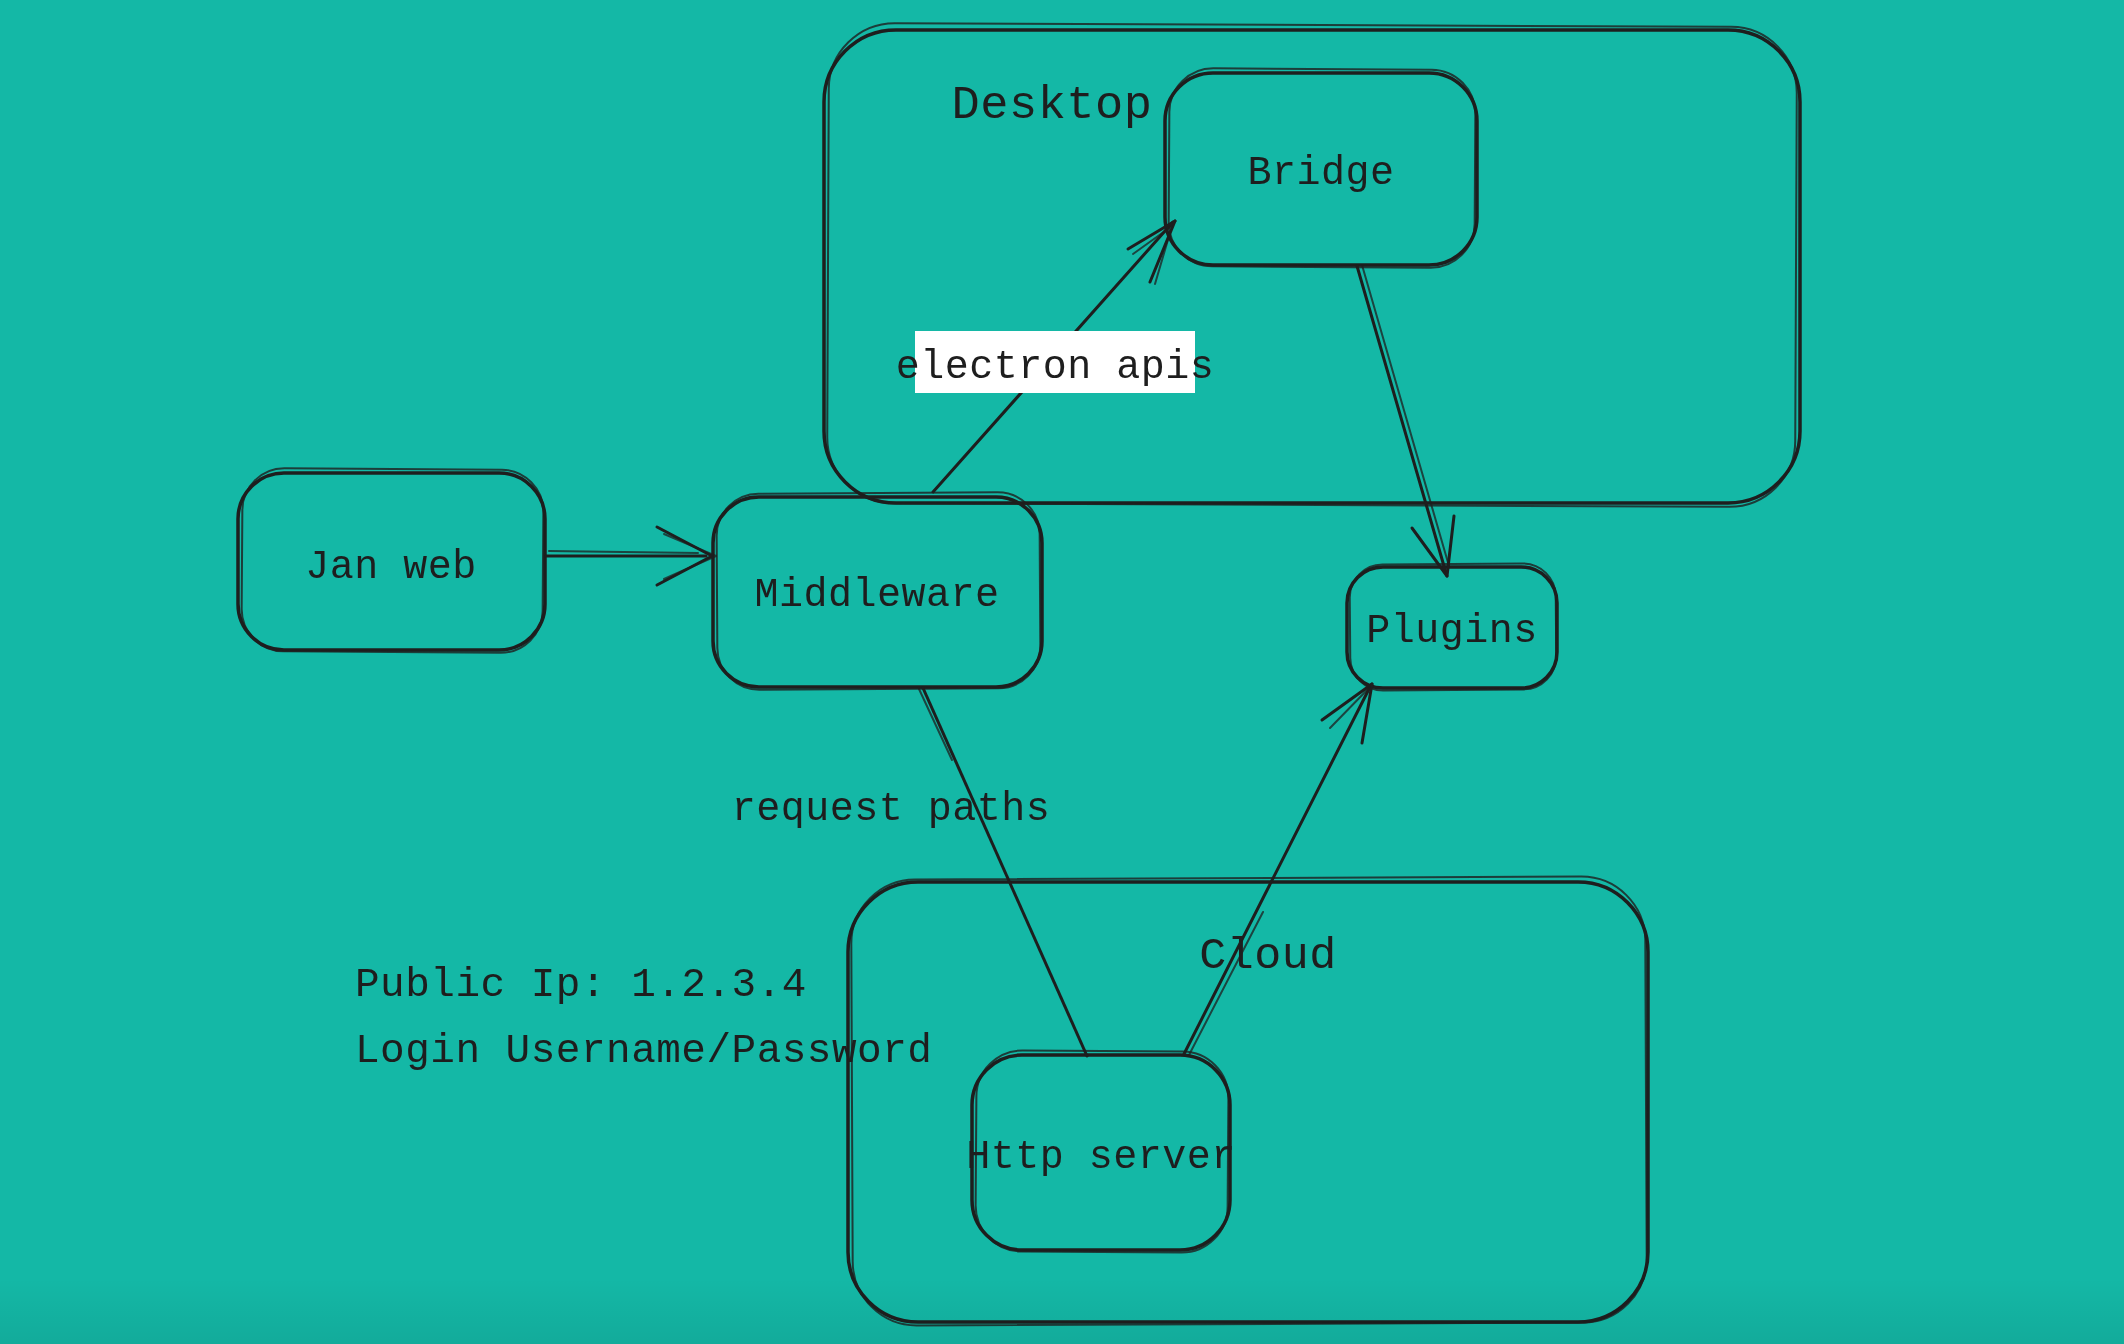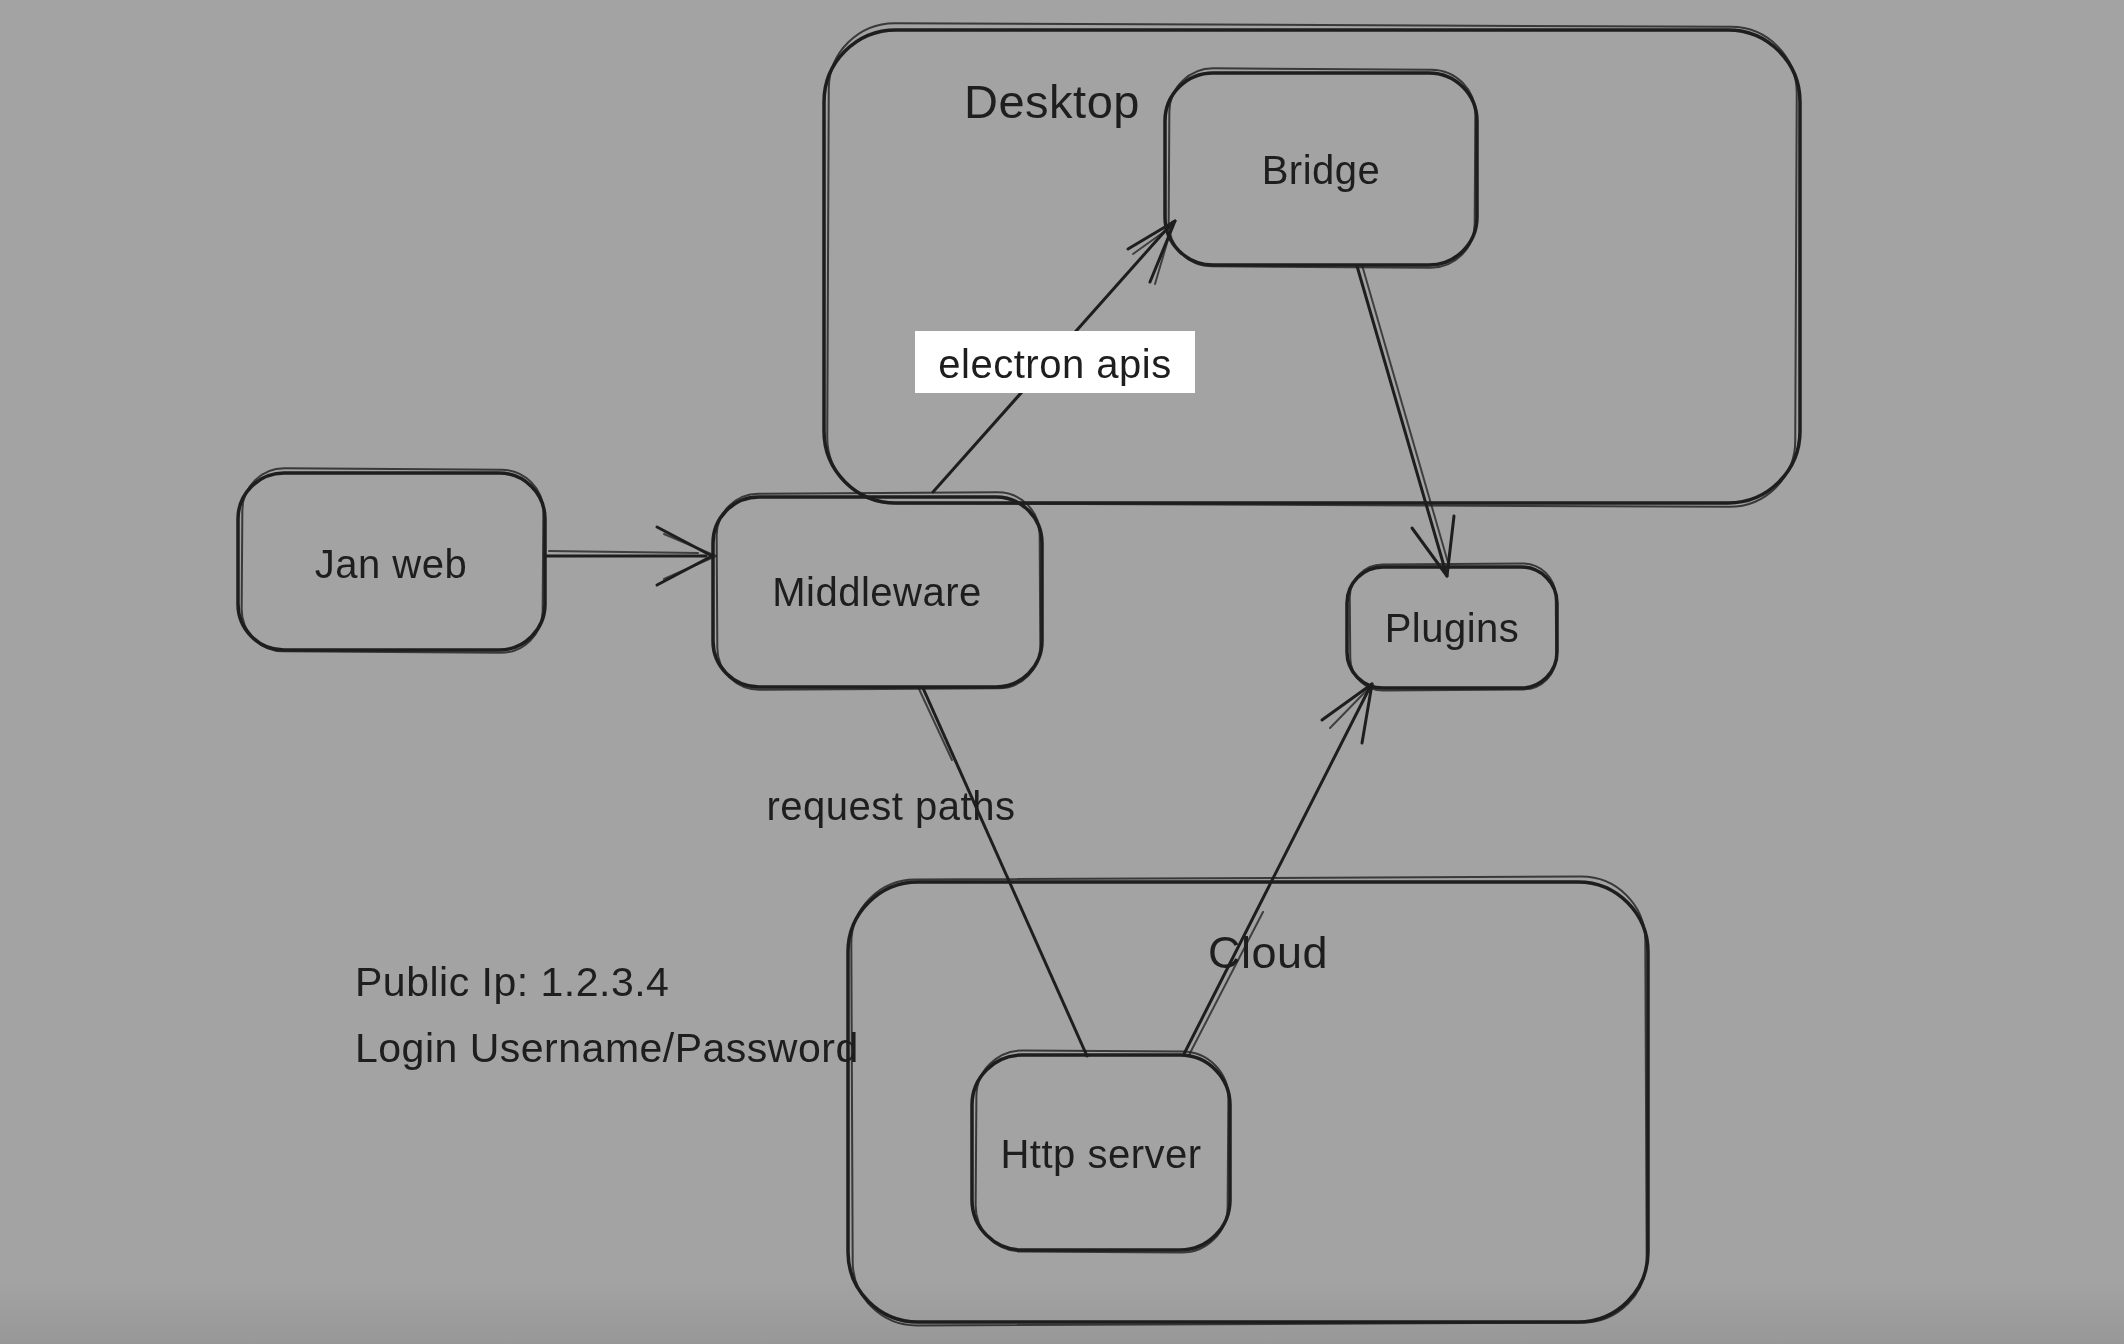--- a/index.html
+++ b/index.html
@@ -1,21 +1,21 @@
 <!DOCTYPE html>
 <html><head>
 <meta charset="utf-8">
 <style>
   html,body{margin:0;padding:0;background:#ffffff;}
   .stage{
     position:relative;
     width:2124px;height:1344px;
-    background:#a3a3a3;
+    background:#14b8a6;
     overflow:hidden;
-    font-family:Liberation Sans, sans-serif;
+    font-family:Liberation Mono, monospace;
   }
   svg{position:absolute;left:0;top:0;}
   .sketch{stroke:#1e1e1e;fill:none;stroke-linecap:round;stroke-linejoin:round;}
   .box{stroke-width:3.5;}
   .ghost{stroke-width:2;opacity:.8;}
   .edge{stroke-width:3;}
   .edge2{stroke-width:2;opacity:.75;}
   .lbl{fill:#1e1e1e;stroke:none;letter-spacing:.5px;}
   .lbl-node{font-size:40px;}
   .lbl-container{font-size:47px;}

